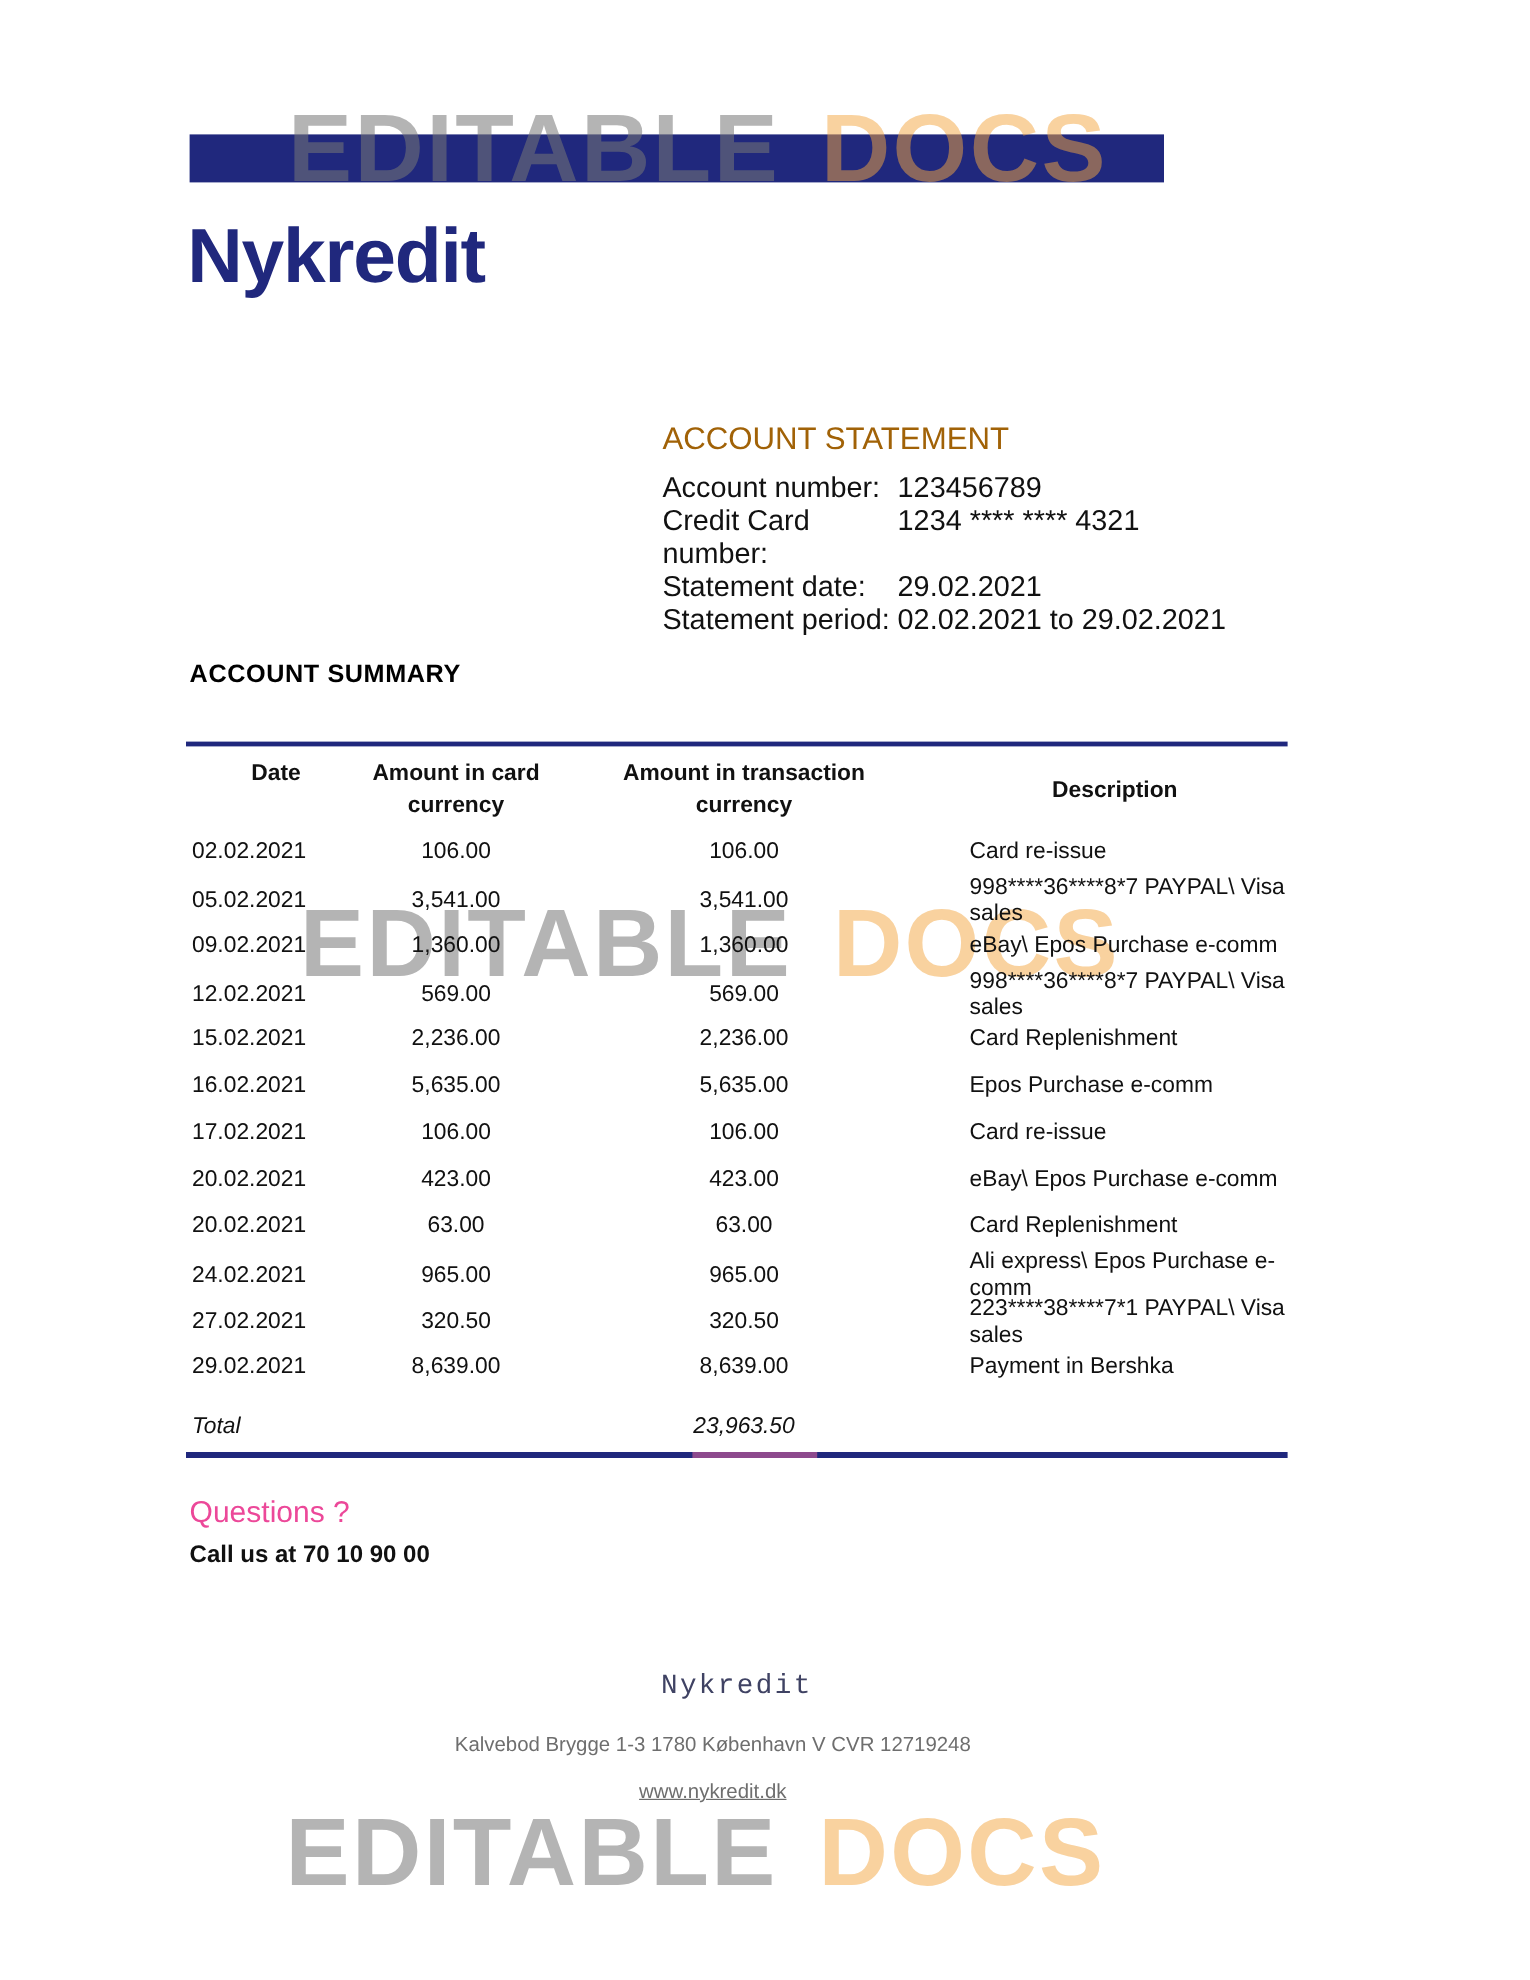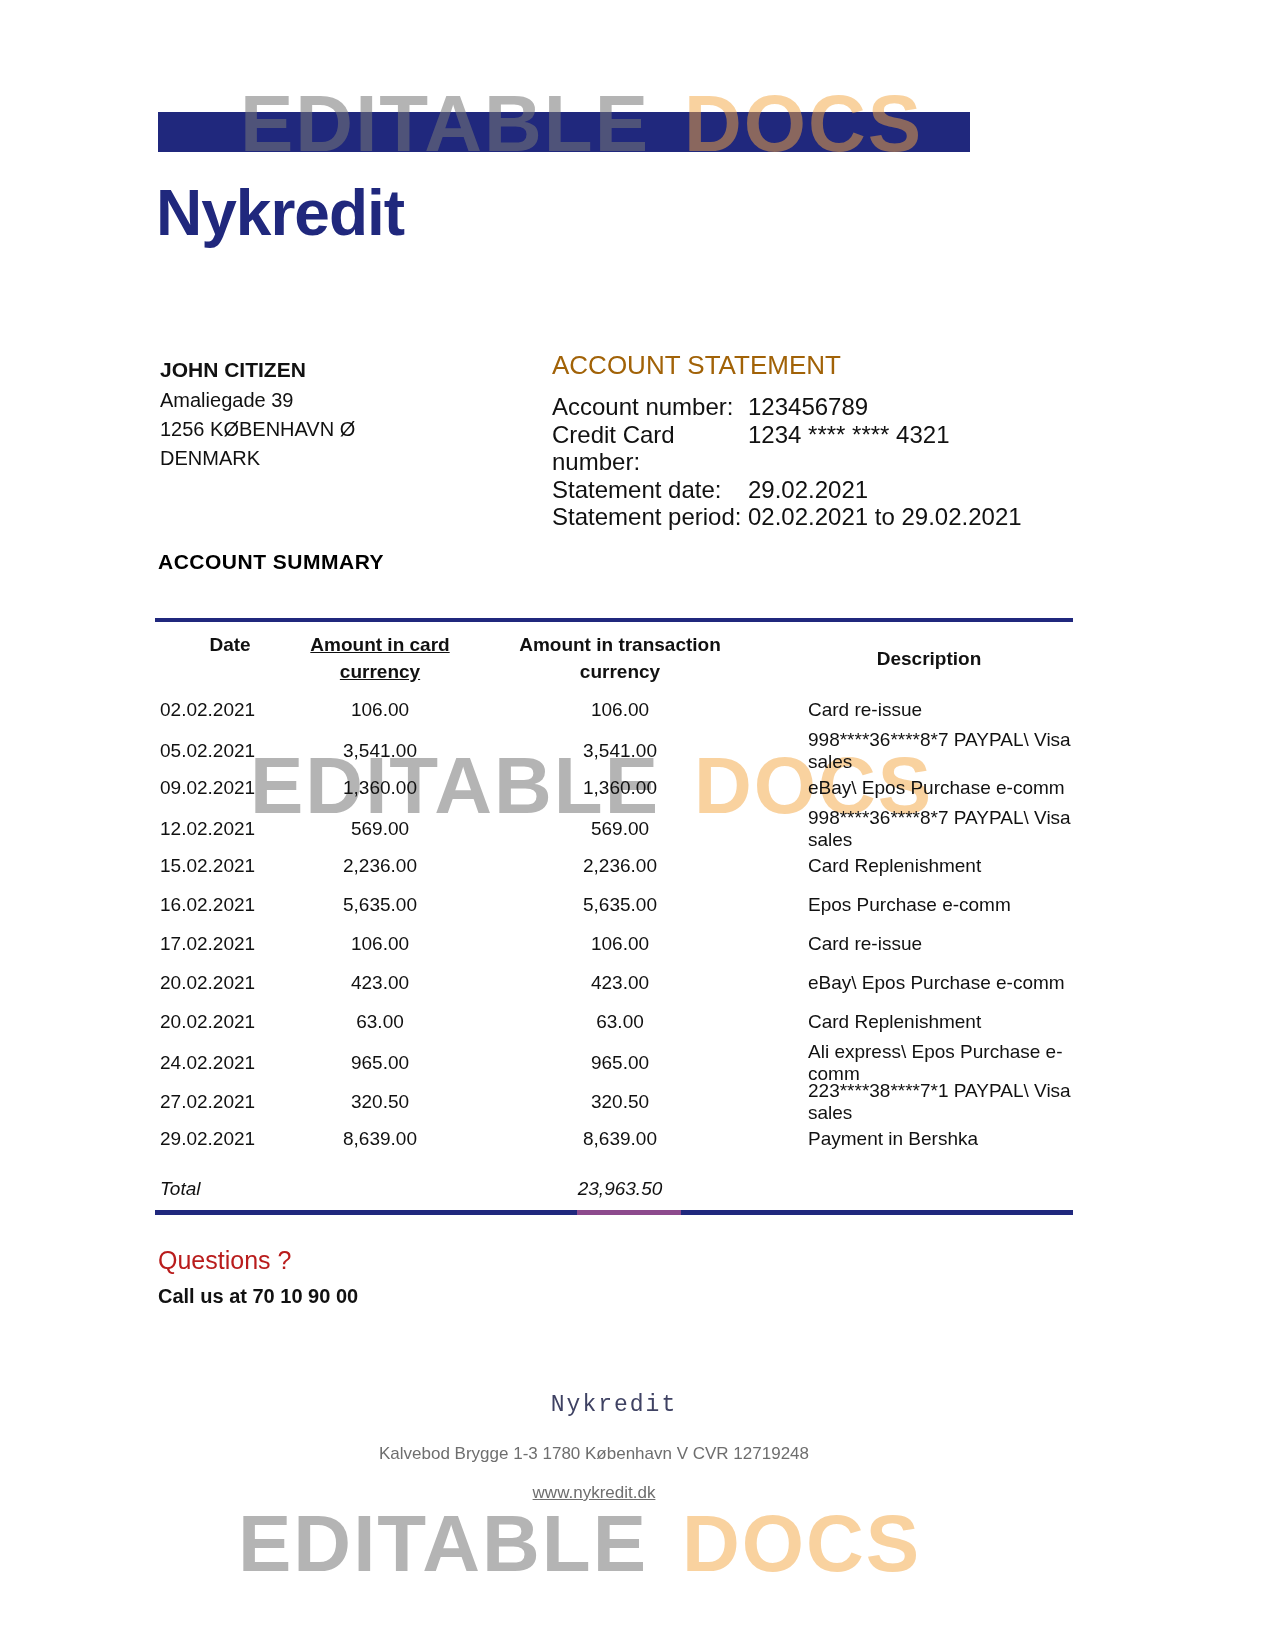--- a/index.html
+++ b/index.html
@@ -70,37 +70,37 @@
   .rule-top { border-top: 4px solid #20287d; }
   .thead, .trow, .trow-total {
     display: grid;
     grid-template-columns: 150px 150px 330px 1fr;
     align-items: start;
     font-size: 19px;
   }
   .thead { font-weight: bold; padding-top: 9px; min-height: 64px; }
   .thead .c { text-align: center; line-height: 27px; }
   .thead .c-date { text-align: center; }
-  .thead .c-card span { display: inline-block; max-width: 140px; text-decoration: underline; }
+  .thead .c-card span { display: inline-block; max-width: 140px; }
   .thead .c-trans span { display: inline-block; max-width: 210px; }
   .thead .c-desc { align-self: center; text-align: center; }
   .tbody { padding-top: 4px; }
   .trow { height: 39px; align-items: center; }
   .trow .c-date { padding-left: 5px; }
   .trow .c-card, .trow .c-trans { text-align: center; }
   .trow .c-desc { padding-left: 23px; }
   .trow-total { margin-top: 12px; height: 38px; align-items: center; font-style: italic; }
   .trow-total .c-date { padding-left: 5px; }
   .trow-total .c-trans { text-align: center; }
   .rule-bottom { position: relative; height: 5px; background: #20287d; margin-top: 2px; }
   .rule-accent { position: absolute; left: 422px; top: 0; width: 104px; height: 5px; background: #8d4a8d; }
 
   
   .questions { position: absolute; left: 158px; top: 1246px; z-index: 2; }
-  .questions .q-title { font-size: 25px; color: #b91c1c; }
+  .questions .q-title { font-size: 25px; color: #ec4899; }
   .questions .q-line { font-size: 20px; margin-top: 10px; font-weight: bold; }
 
   
   .footer-brand {
     position: absolute; left: 155px; top: 1392px; width: 918px; z-index: 2;
     text-align: center;
     font-family: "Liberation Mono", "DejaVu Sans Mono", monospace;
     font-size: 23px; letter-spacing: 2px; color: #3f4263;
   }
   .footer-address {
@@ -124,26 +124,20 @@
   <div class="watermark wm-mid">
     <span class="wm-editable">EDITABLE</span><span class="wm-docs">DOCS</span>
   </div>
   <div class="watermark wm-bottom">
     <span class="wm-editable">EDITABLE</span><span class="wm-docs">DOCS</span>
   </div>
 
   <div class="top-bar" style="background:#20287d;"></div>
   <div class="brand-logo" style="color:#20287d;">Nykredit</div>
 
-  <div class="recipient">
-    <div class="name">JOHN CITIZEN</div>
-    <div>Amaliegade 39</div>
-    <div>1256 KØBENHAVN Ø</div>
-    <div>DENMARK</div>
-  </div>
 
   <div class="stmt">
     <div class="stmt-title">ACCOUNT STATEMENT</div>
     <div class="stmt-row">
       <span class="stmt-label">Account number:</span>
       <span class="stmt-value">123456789</span>
     </div>
     <div class="stmt-row">
       <span class="stmt-label">Credit Card number:</span>
       <span class="stmt-value">1234 **** **** 4321</span>

